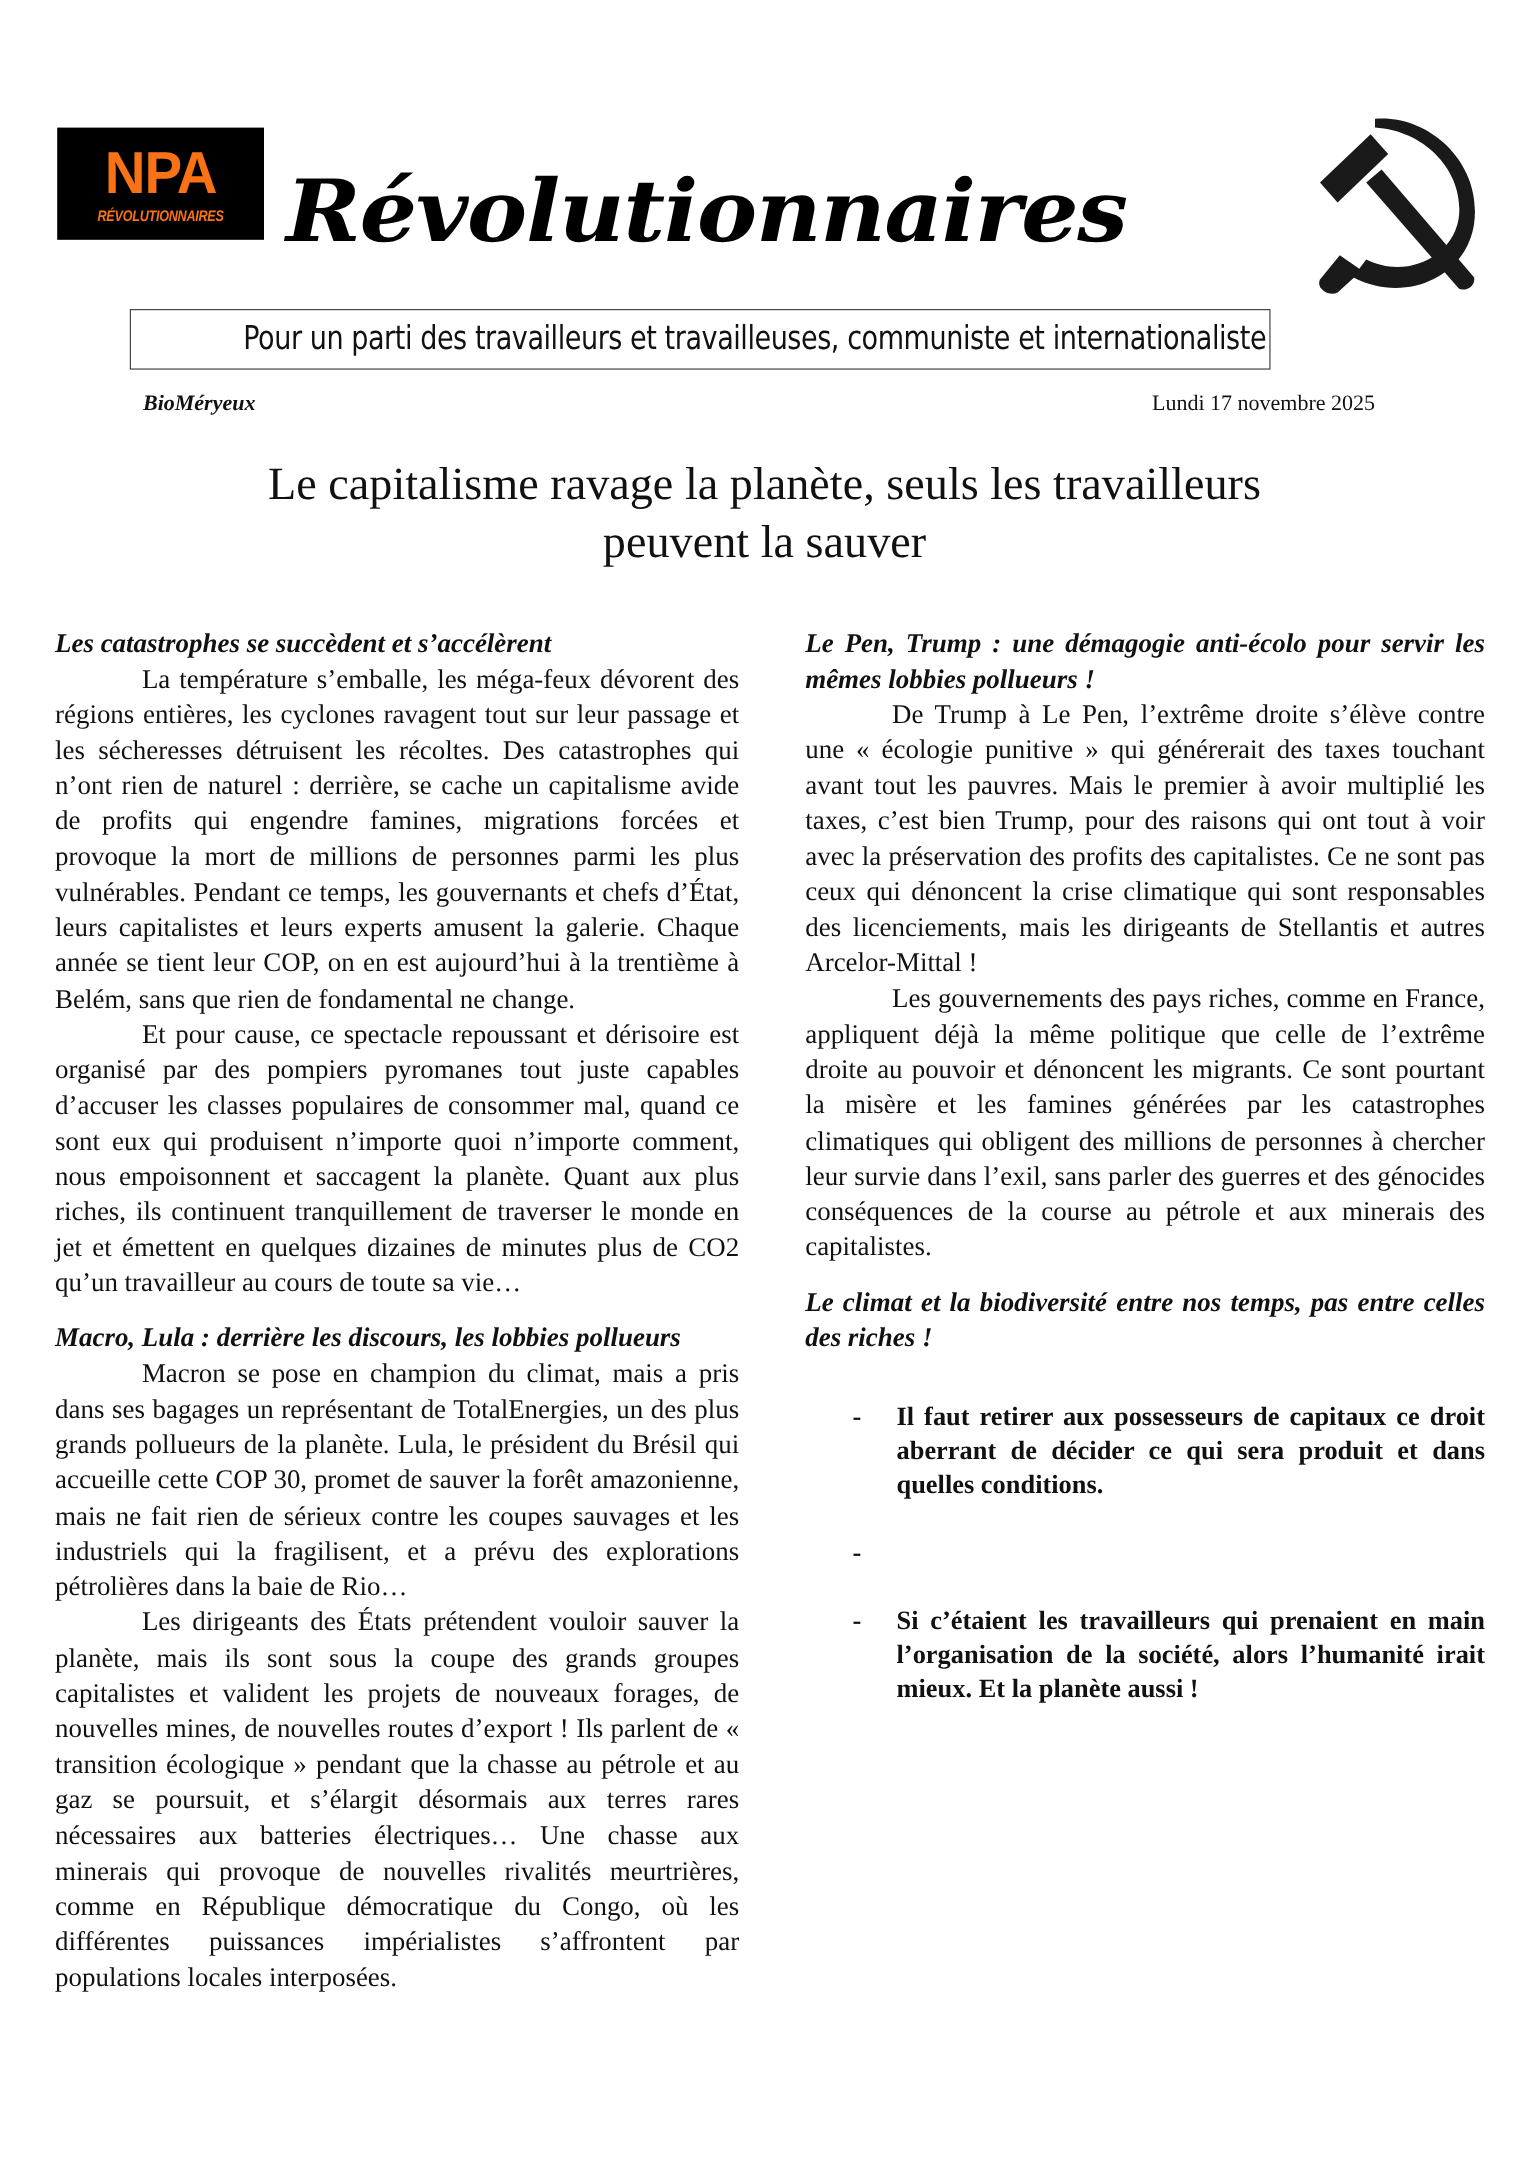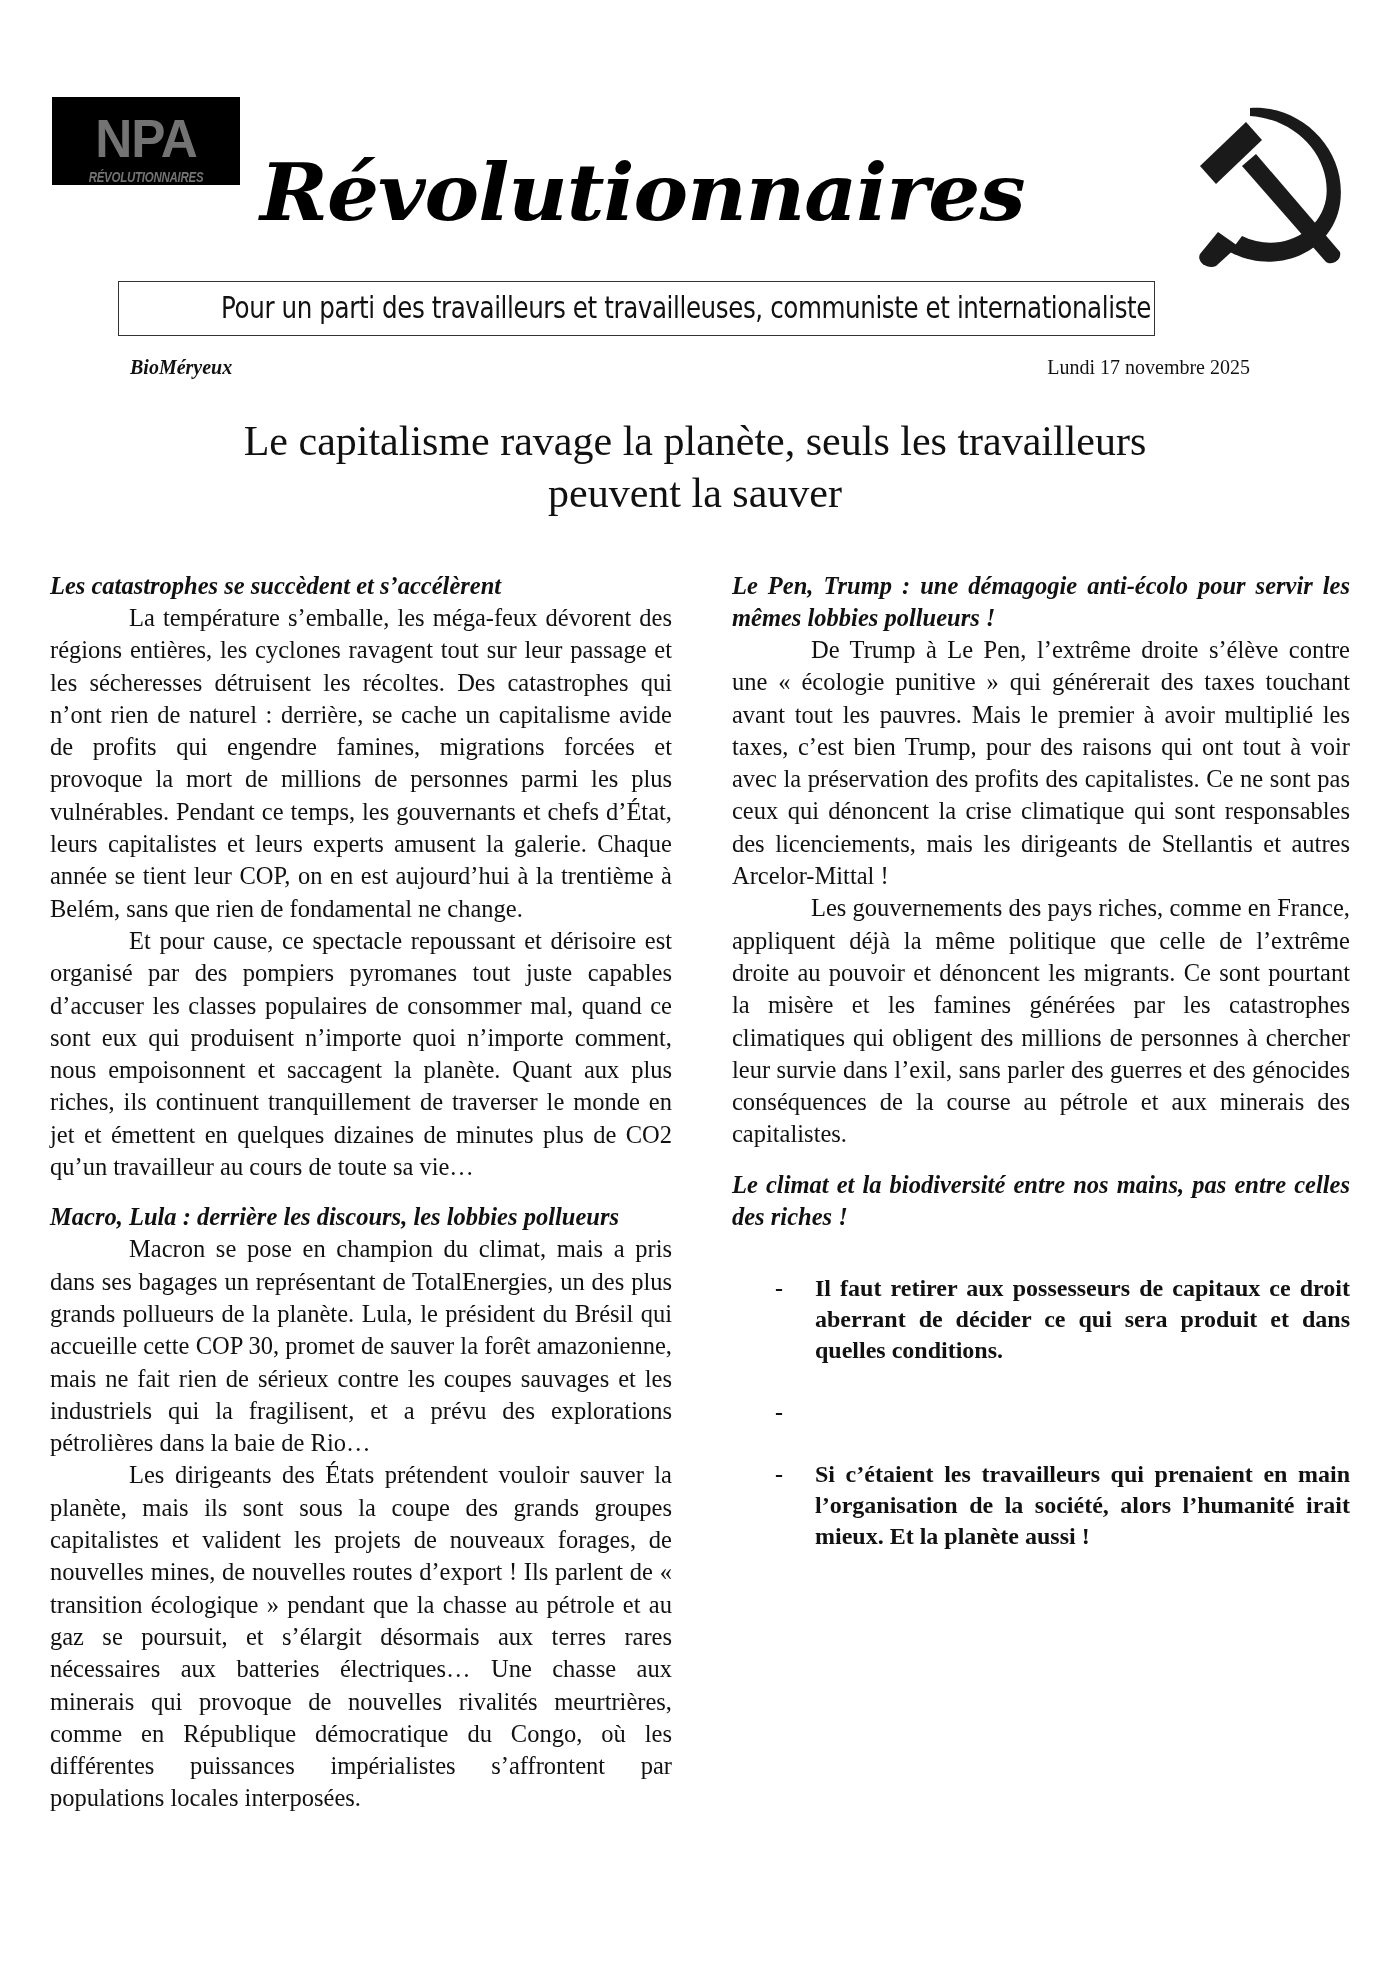--- a/index.html
+++ b/index.html
@@ -1,18 +1,18 @@
 <!DOCTYPE html>
 <html><head>
 <meta charset="utf-8">
 <style>
   html, body { margin: 0; padding: 0; background: #ffffff; }
   body { width: 1386px; height: 1961px; position: relative; overflow: hidden; color: #111; font-family: "Liberation Serif", serif; }
 
-  .logo-box { position: absolute; left: 52px; top: 97px; width: 188px; height: 88px; background: #000; color: #737373; text-align: center; }
+  .logo-box { position: absolute; left: 52px; top: 116px; width: 188px; height: 102px; background: #000; color: #f97316; text-align: center; }
   .logo-npa { font-family: "Liberation Sans", sans-serif; font-weight: bold; font-size: 54px; line-height: 54px; margin-top: 14px; letter-spacing: -1px; transform: scaleX(0.95); }
   .logo-sub { font-family: "Liberation Sans", sans-serif; font-weight: bold; font-style: italic; font-size: 14px; line-height: 16px; margin-top: 4px; transform: scaleX(0.82); letter-spacing: -0.3px; }
 
   .masthead-title { position: absolute; left: 260px; top: 148px; font-family: "DejaVu Serif", serif; font-weight: bold; font-style: italic; font-size: 78px; line-height: 90px; letter-spacing: -1px; color: #000; transform: scaleX(1.05); transform-origin: left; }
 
   .hammer { position: absolute; left: 1180px; top: 104px; width: 170px; height: 165px; }
 
   .tagline-box { position: absolute; left: 118px; top: 281px; width: 1037px; height: 55px; border: 1.5px solid #333; box-sizing: border-box; text-align: center; }
   .tagline { font-family: "DejaVu Sans", sans-serif; font-size: 30px; line-height: 52px; letter-spacing: -0.5px; display: inline-block; transform: scaleX(0.82); transform-origin: center; white-space: nowrap; }
 
@@ -75,21 +75,21 @@
   <h2 class="sec-title">Macro, Lula : derrière les discours, les lobbies pollueurs</h2>
   <p class="para">Macron se pose en champion du climat, mais a pris dans ses bagages un représentant de TotalEnergies, un des plus grands pollueurs de la planète. Lula, le président du Brésil qui accueille cette COP 30, promet de sauver la forêt amazonienne, mais ne fait rien de sérieux contre les coupes sauvages et les industriels qui la fragilisent, et a prévu des explorations pétrolières dans la baie de Rio…</p>
   <p class="para">Les dirigeants des États prétendent vouloir sauver la planète, mais ils sont sous la coupe des grands groupes capitalistes et valident les projets de nouveaux forages, de nouvelles mines, de nouvelles routes d’export ! Ils parlent de « transition écologique » pendant que la chasse au pétrole et au gaz se poursuit, et s’élargit désormais aux terres rares nécessaires aux batteries électriques… Une chasse aux minerais qui provoque de nouvelles rivalités meurtrières, comme en République démocratique du Congo, où les différentes puissances impérialistes s’affrontent par populations locales interposées.</p>
 </div>
 
 <div class="col right">
   <h2 class="sec-title">Le Pen, Trump : une démagogie anti-écolo pour servir les mêmes lobbies pollueurs !</h2>
   <p class="para">De Trump à Le Pen, l’extrême droite s’élève contre une « écologie punitive » qui générerait des taxes touchant avant tout les pauvres. Mais le premier à avoir multiplié les taxes, c’est bien Trump, pour des raisons qui ont tout à voir avec la préservation des profits des capitalistes. Ce ne sont pas ceux qui dénoncent la crise climatique qui sont responsables des licenciements, mais les dirigeants de Stellantis et autres Arcelor-Mittal !</p>
   <p class="para">Les gouvernements des pays riches, comme en France, appliquent déjà la même politique que celle de l’extrême droite au pouvoir et dénoncent les migrants. Ce sont pourtant la misère et les famines générées par les catastrophes climatiques qui obligent des millions de personnes à chercher leur survie dans l’exil, sans parler des guerres et des génocides conséquences de la course au pétrole et aux minerais des capitalistes.</p>
   <div class="gap"></div>
-  <h2 class="sec-title">Le climat et la biodiversité entre nos mains, pas entre celles des riches !</h2>
+  <h2 class="sec-title">Le climat et la biodiversité entre nos temps, pas entre celles des riches !</h2>
 
   <div class="points">
     <div class="point">
       <span class="dash">-</span>
       <span class="txt">Il faut retirer aux possesseurs de capitaux ce droit aberrant de décider ce qui sera produit et dans quelles conditions.</span>
     </div>
     <div class="point">
       <span class="dash">-</span>
     </div>
     <div class="point">

